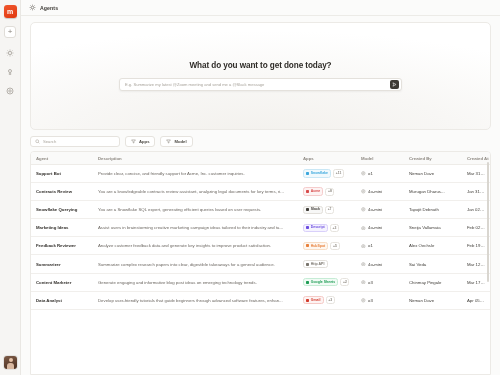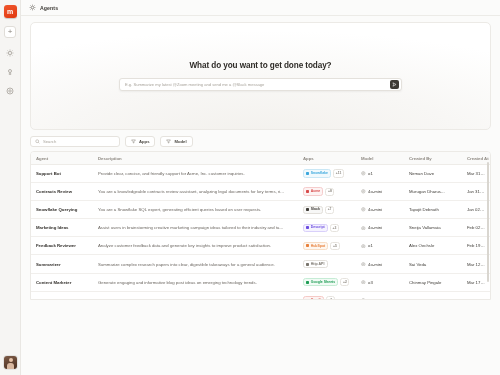--- a/index.html
+++ b/index.html
@@ -56,21 +56,21 @@
   .avatar::after {
     content: ""; position: absolute; left: 3px; bottom: 0;
     width: 7px; height: 6px; border-radius: 3px 3px 0 0; background: #d9b8a0;
   }
   .avatar::before {
     content: ""; position: absolute; left: 4.5px; top: 2px;
     width: 4px; height: 4px; border-radius: 50%; background: #e8c5ab;
   }
 
   
-  .main { flex: 1; height: 300px; display: flex; flex-direction: column; background: #fbfbfa; min-width: 0; }
+  .main { flex: 1; height: 375px; display: flex; flex-direction: column; background: #fbfbfa; min-width: 0; }
 
   .topbar {
     height: 16px; flex: 0 0 16px;
     display: flex; align-items: center; gap: 4px;
     padding: 0 8px;
     border-bottom: 1px solid #ecebe7;
     background: #fbfbfa;
   }
   .topbar .tb-ico { width: 7px; height: 7px; color: #6d6862; display: flex; align-items: center; }
   .topbar .tb-ico svg { width: 7px; height: 7px; display: block; }

